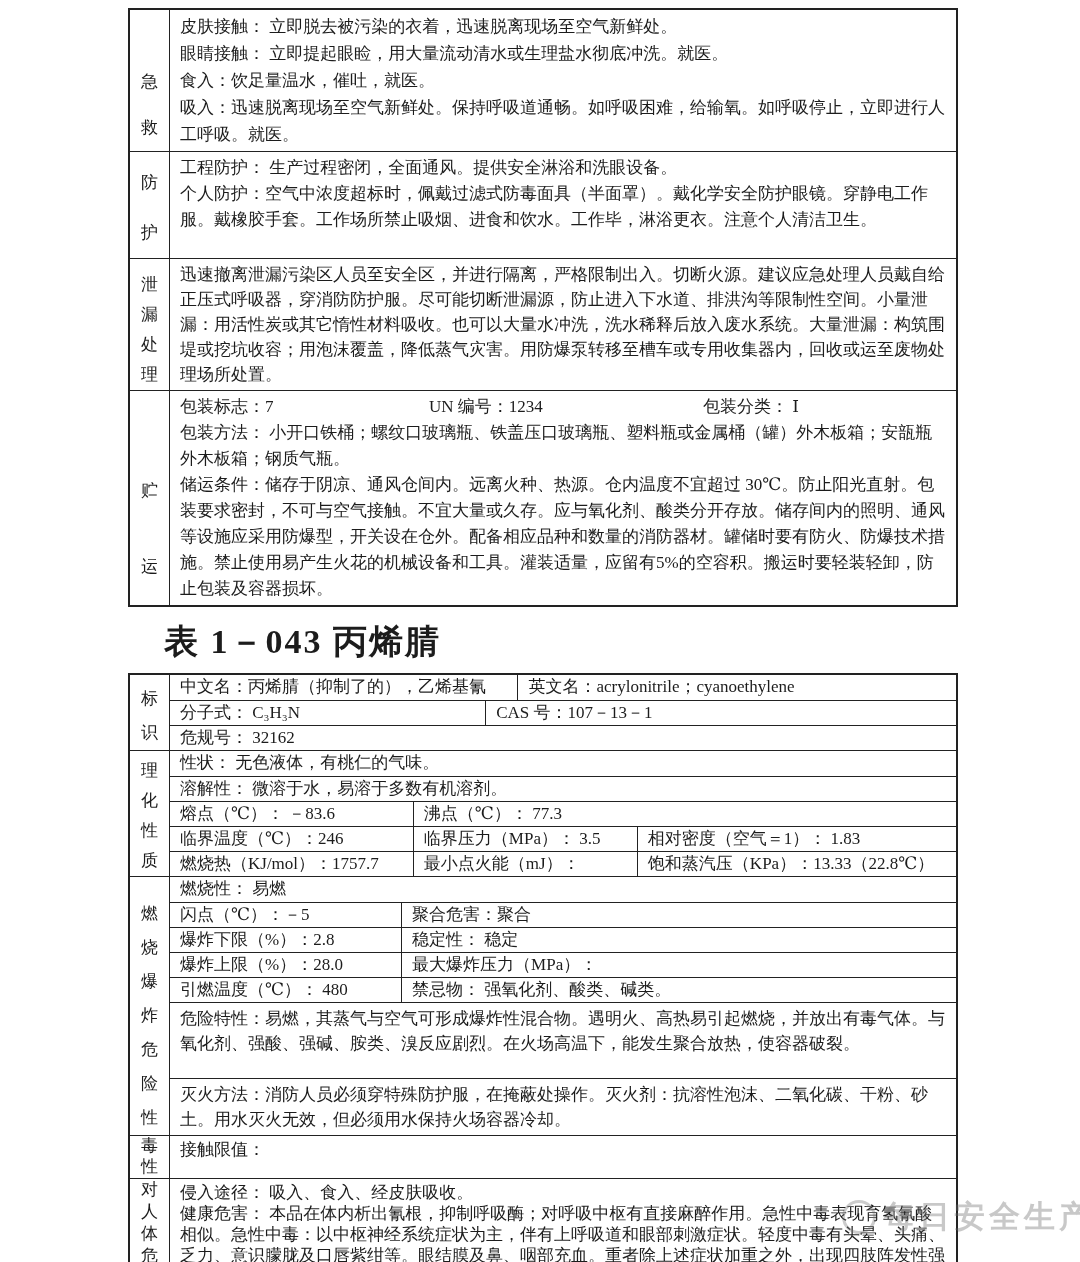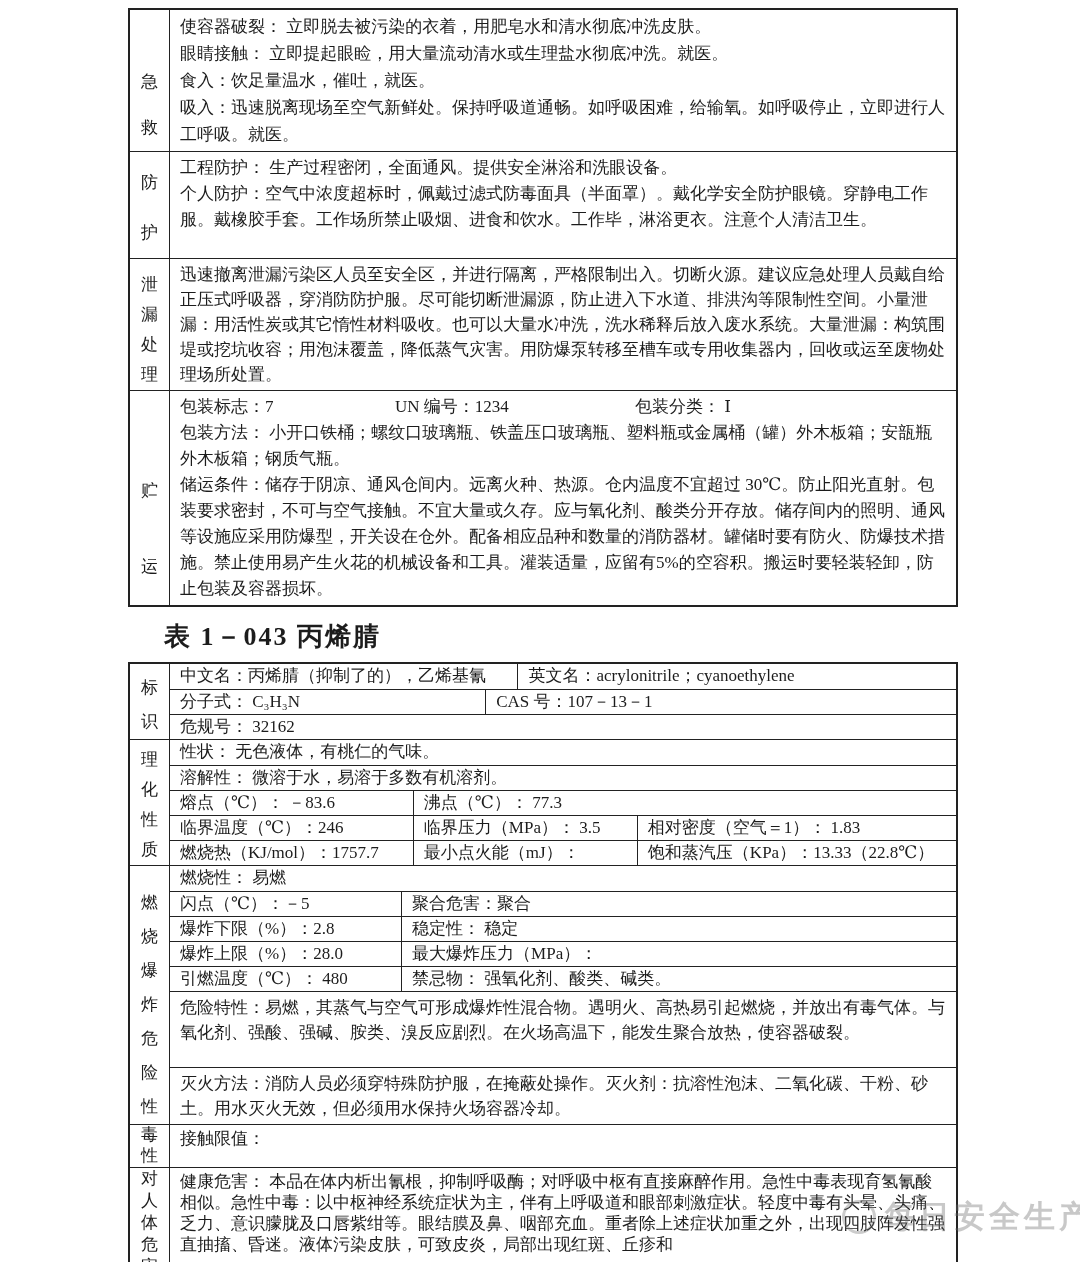--- a/index.html
+++ b/index.html
@@ -41,27 +41,27 @@
 
   
   .sec-firstaid  .cellblock { min-height:136px; line-height:27px; }
   .sec-firstaid  .label-inner { line-height:46px; }
   .sec-protect   .cellblock { min-height:106px; line-height:26px; }
   .sec-protect   .label-inner { line-height:50px; }
   .sec-leak      .cellblock { min-height:126px; line-height:25px; }
   .sec-leak      .label-inner { line-height:30px; }
   .sec-storage   .cellblock { min-height:208px; line-height:26px; }
   .sec-storage   .label-inner { line-height:76px; }
-  .pack-line { display:flex; }
+  .pack-line { display:flex;gap:34px; }
   .pack-line .st-a { width:215px; }
   .pack-line .st-b { width:240px; }
 
   
   .tbl-title {
-    font-size:26px; font-weight:bold;
+    font-size:34px; font-weight:bold;
     margin:12px 0 8px 36px;
     letter-spacing:2px;
   }
 
   
   .tbl2 .row { height:25px; }
   .tbl2 .row .cell { line-height:24px; }
   .sec-id   .label-inner { line-height:34px; }
   .sec-phys .label-inner { line-height:30px; }
   .sec-fire .label-inner { line-height:34px; }
@@ -101,21 +101,21 @@
   <div class="content">
 
     <div class="tbl tbl1">
 
       <div class="sec sec-firstaid">
         <div class="label-col">
           <div class="label-inner">急救</div>
         </div>
         <div class="content-col">
           <div class="cellblock">
-            <p>使容器破裂：  立即脱去被污染的衣着，用肥皂水和清水彻底冲洗皮肤。</p>
+            <p>皮肤接触：  立即脱去被污染的衣着，迅速脱离现场至空气新鲜处。</p>
             <p>眼睛接触：  立即提起眼睑，用大量流动清水或生理盐水彻底冲洗。就医。</p>
             <p>食入：饮足量温水，催吐，就医。</p>
             <p>吸入：迅速脱离现场至空气新鲜处。保持呼吸道通畅。如呼吸困难，给输氧。如呼吸停止，立即进行人工呼吸。就医。</p>
           </div>
         </div>
       </div>
 
       <div class="sec sec-protect">
         <div class="label-col">
           <div class="label-inner">防护</div>
@@ -253,20 +253,21 @@
           </div>
         </div>
       </div>
 
       <div class="sec sec-harm">
         <div class="label-col">
           <div class="label-inner">对人体危害</div>
         </div>
         <div class="content-col">
           <div class="cellblock harm-block">
+            <p>侵入途径：  吸入、食入、经皮肤吸收。</p>
             <p>健康危害：  本品在体内析出氰根，抑制呼吸酶；对呼吸中枢有直接麻醉作用。急性中毒表现育氢氰酸相似。急性中毒：以中枢神经系统症状为主，伴有上呼吸道和眼部刺激症状。轻度中毒有头晕、头痛、乏力、意识朦胧及口唇紫绀等。眼结膜及鼻、咽部充血。重者除上述症状加重之外，出现四肢阵发性强直抽搐、昏迷。液体污染皮肤，可致皮炎，局部出现红斑、丘疹和</p>
           </div>
         </div>
       </div>
 
     </div>
   </div>
 
   <div class="watermark">
     <span class="wm-ring"></span>

